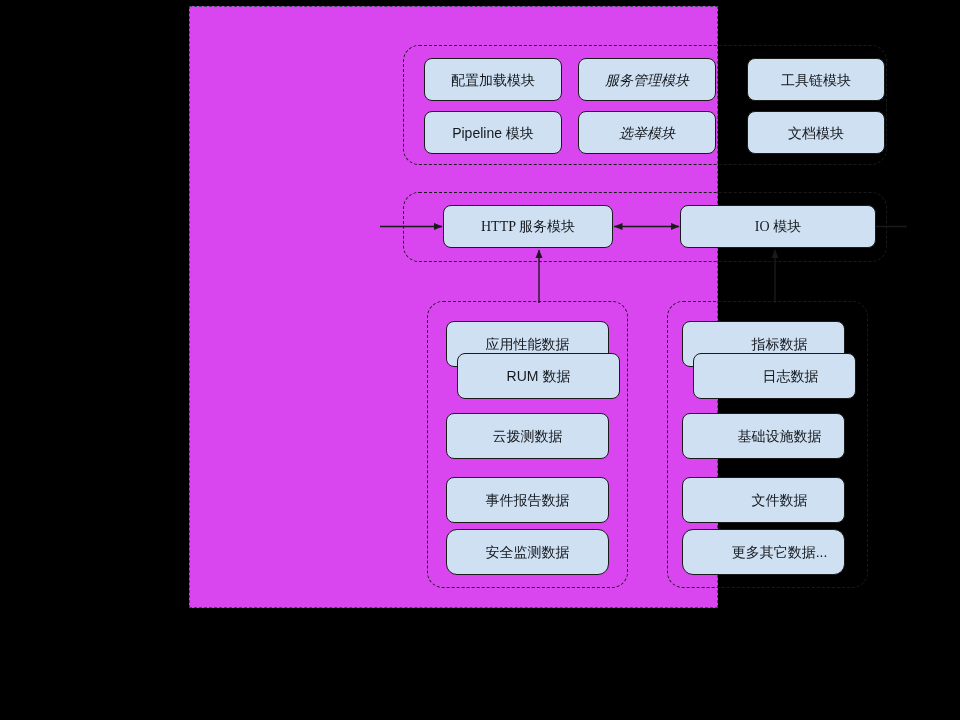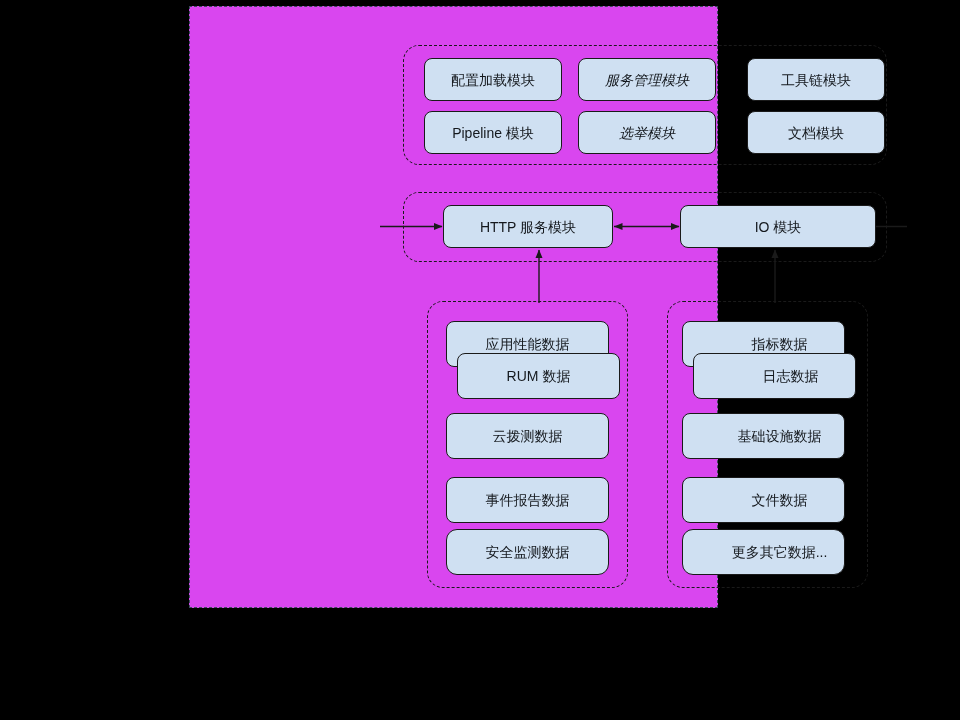--- a/index.html
+++ b/index.html
@@ -84,21 +84,21 @@
 
   
   .core-box { width: 138px; height: 43px; }
   .core-c0 { left: 234px; }
   .core-c1 { left: 388px; font-style: italic; }
   .core-c2 { left: 531px; margin-left: 26px; }
   .core-r0 { top: 51px; }
   .core-r1 { top: 104px; }
 
   
-  .transport-box { top: 198px; height: 43px; }
+  .transport-box { top: 198px; height: 43px; font-family: Liberation Serif, serif; }
   .box-http { left: 253px; width: 170px; }
   .box-io   { left: 490px; width: 196px; }
 
   
   .data-box { width: 163px; height: 46px; }
   .col-left  { left: 256px; }
   .col-right { left: 492px; padding-left: 32px; }
   .data-i0 { top: 314px; }
   .data-i1 { top: 346px; margin-left: 11px; }
   .data-i2 { top: 406px; }

